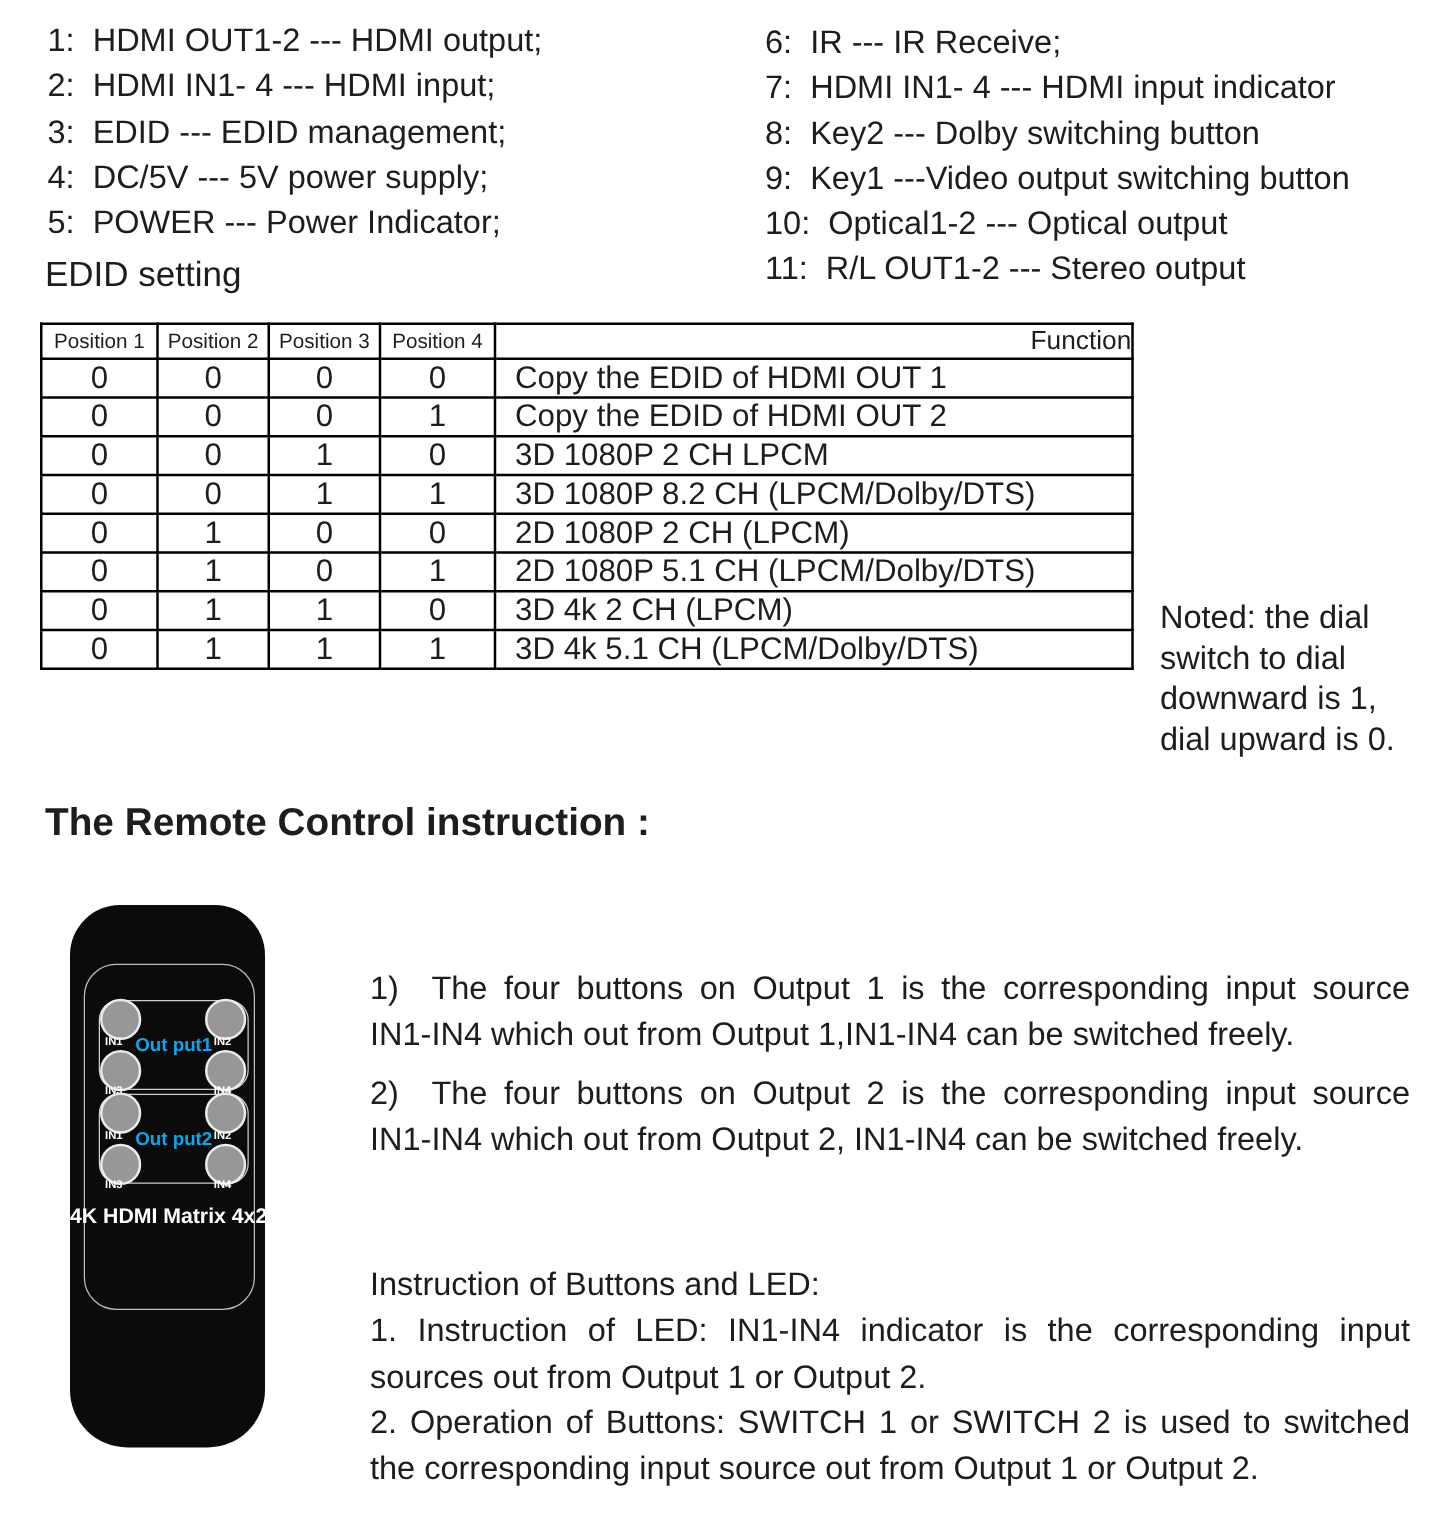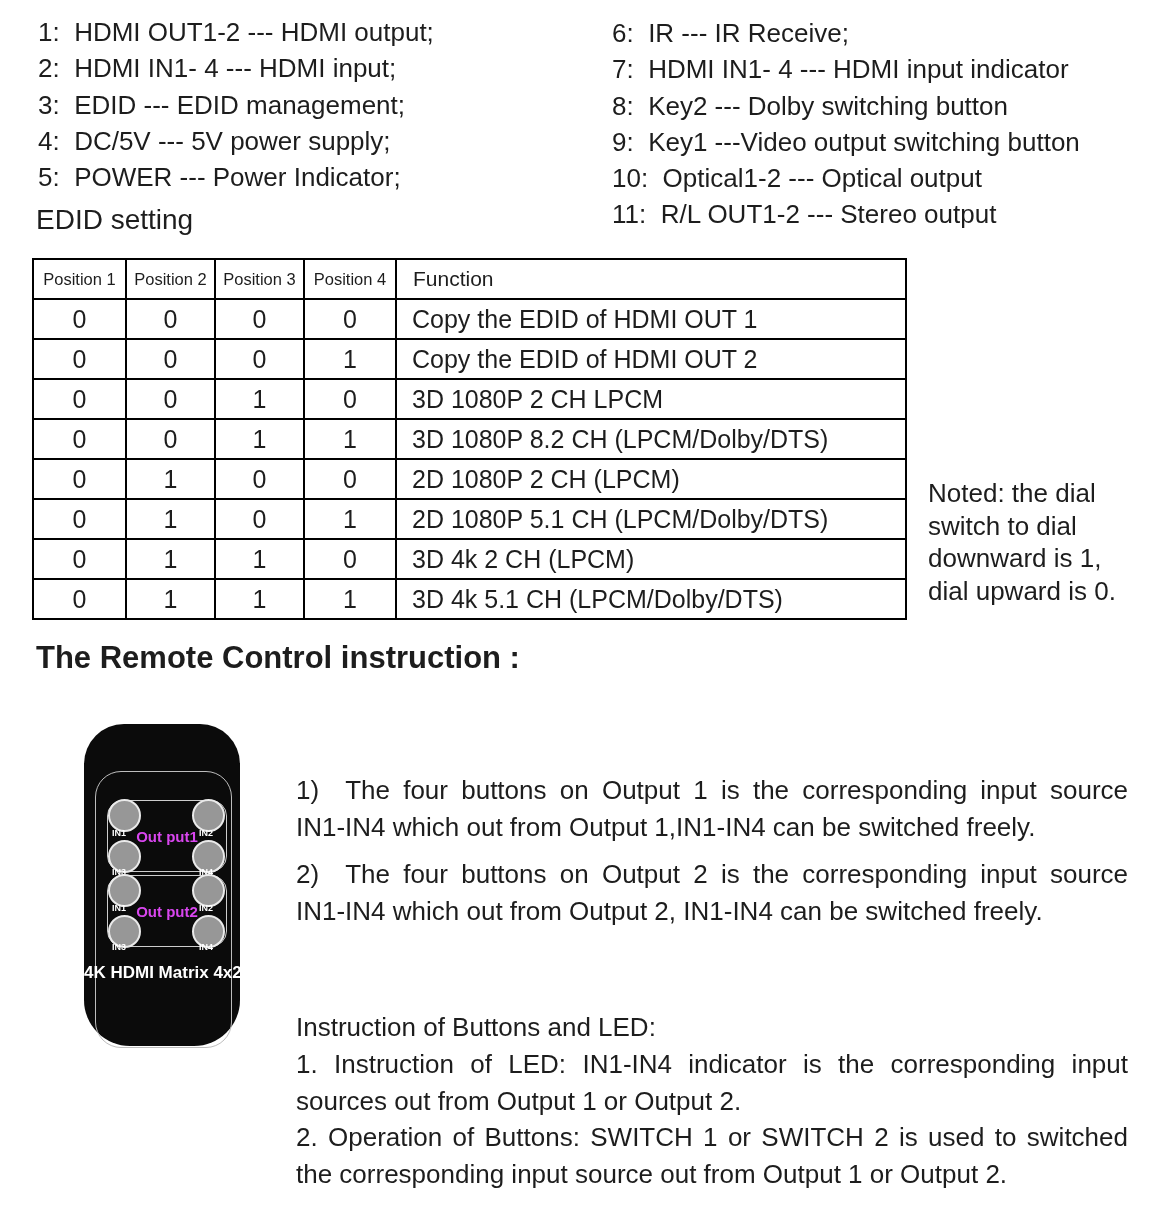--- a/index.html
+++ b/index.html
@@ -19,35 +19,35 @@
   .legend-left  { left: 38px;  top: 14px; }
   .legend-right { left: 612px; top: 15px; }
 
   
   .edid-heading { position: absolute; left: 36px; top: 204px; font-size: 28px; }
   .edid-table {
     position: absolute; left: 32px; top: 258px;
     border-collapse: collapse; table-layout: fixed; width: 873px;
   }
   .edid-table th, .edid-table td {
-    border: 2px solid #000; font-weight: normal; height: 40px; padding: 0;
+    border: 2px solid #000; font-weight: normal; height: 28px; padding: 0;
     overflow: hidden; white-space: nowrap;
   }
   .c1{width:93px}.c2{width:89px}.c3{width:89px}.c4{width:92px}.c5{width:510px}
   th.pos-h { font-size: 16.5px; text-align: center; }
-  th.fn-h  { font-size: 21px;   text-align: left; padding-left: 16px; }
+  th.fn-h  { font-size: 21px;   text-align: right; padding-left: 16px; }
   td.pos-c { font-size: 25px;   text-align: center; }
   td.fn-c  { font-size: 25px;   text-align: left; padding-left: 15px; }
 
   .dial-note { position: absolute; left: 928px; top: 477px; font-size: 26px; line-height: 32.5px; }
 
   
   .remote-heading { position: absolute; left: 36px; top: 640px; font-size: 31px; font-weight: bold; }
   .remote {
-    position: absolute; left: 84px; top: 724px; width: 156px; height: 322px;
+    position: absolute; left: 56px; top: 724px; width: 156px; height: 434px;
     background: #0b0b0b; border-radius: 40px 40px 46px 46px;
   }
   .inner-outline {
     position: absolute; left: 11px; right: 8px; top: 47px; height: 277px;
     border: 1px solid #bdbdbd; border-radius: 26px;
   }
   .btn-group {
     position: absolute; left: 23px; width: 120px; height: 72px;
     border: 1px solid #cdcdcd; border-radius: 16px;
   }
@@ -55,21 +55,21 @@
   .g2 { top: 151px; }
   .rbtn {
     position: absolute; width: 33px; height: 33px; border-radius: 50%;
     background: #979797; border: 2px solid #eaeaea;
   }
   .tl{left:0;top:-2px} .tr{right:1px;top:-2px} .bl{left:0;bottom:-2px} .br{right:1px;bottom:-2px}
   .blabel { position: absolute; color: #fff; font-size: 9px; font-weight: bold; line-height: 9px; }
   .li-tl{left:4px;top:28px} .li-tr{left:91px;top:28px} .li-bl{left:4px;top:67px} .li-br{left:91px;top:67px}
   .grp-label {
     position: absolute; left: 0; right: 0; top: 27px; text-align: center;
-    color: #d946ef; font-size: 15px; font-weight: bold;
+    color: #0ea5e9; font-size: 15px; font-weight: bold;
   }
   .brand {
     position: absolute; left: 0; right: 0; top: 239px; text-align: center;
     color: #fff; font-size: 17px; font-weight: bold; white-space: nowrap;
   }
 
   
   .para { position: absolute; left: 296px; width: 832px; font-size: 26px; line-height: 36.5px; }
   .p1 { top: 772px; }
   .p2 { top: 856px; }

